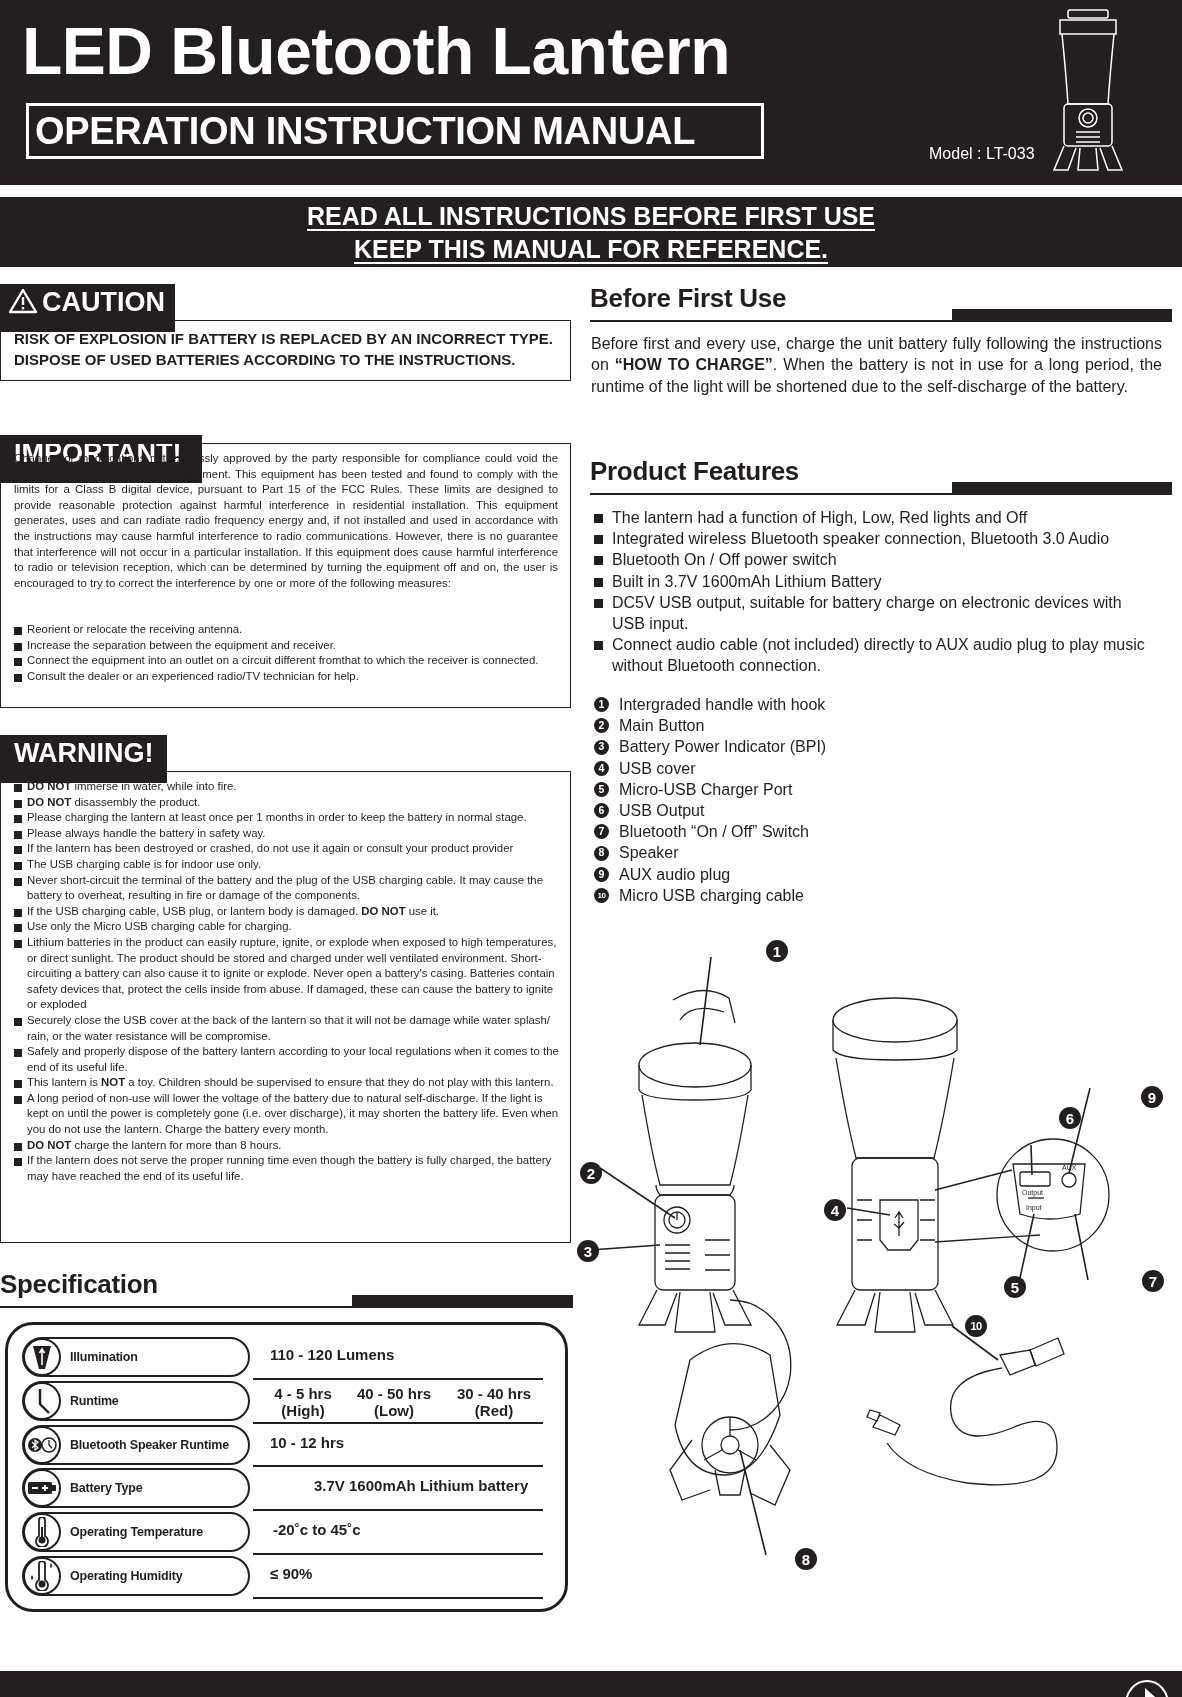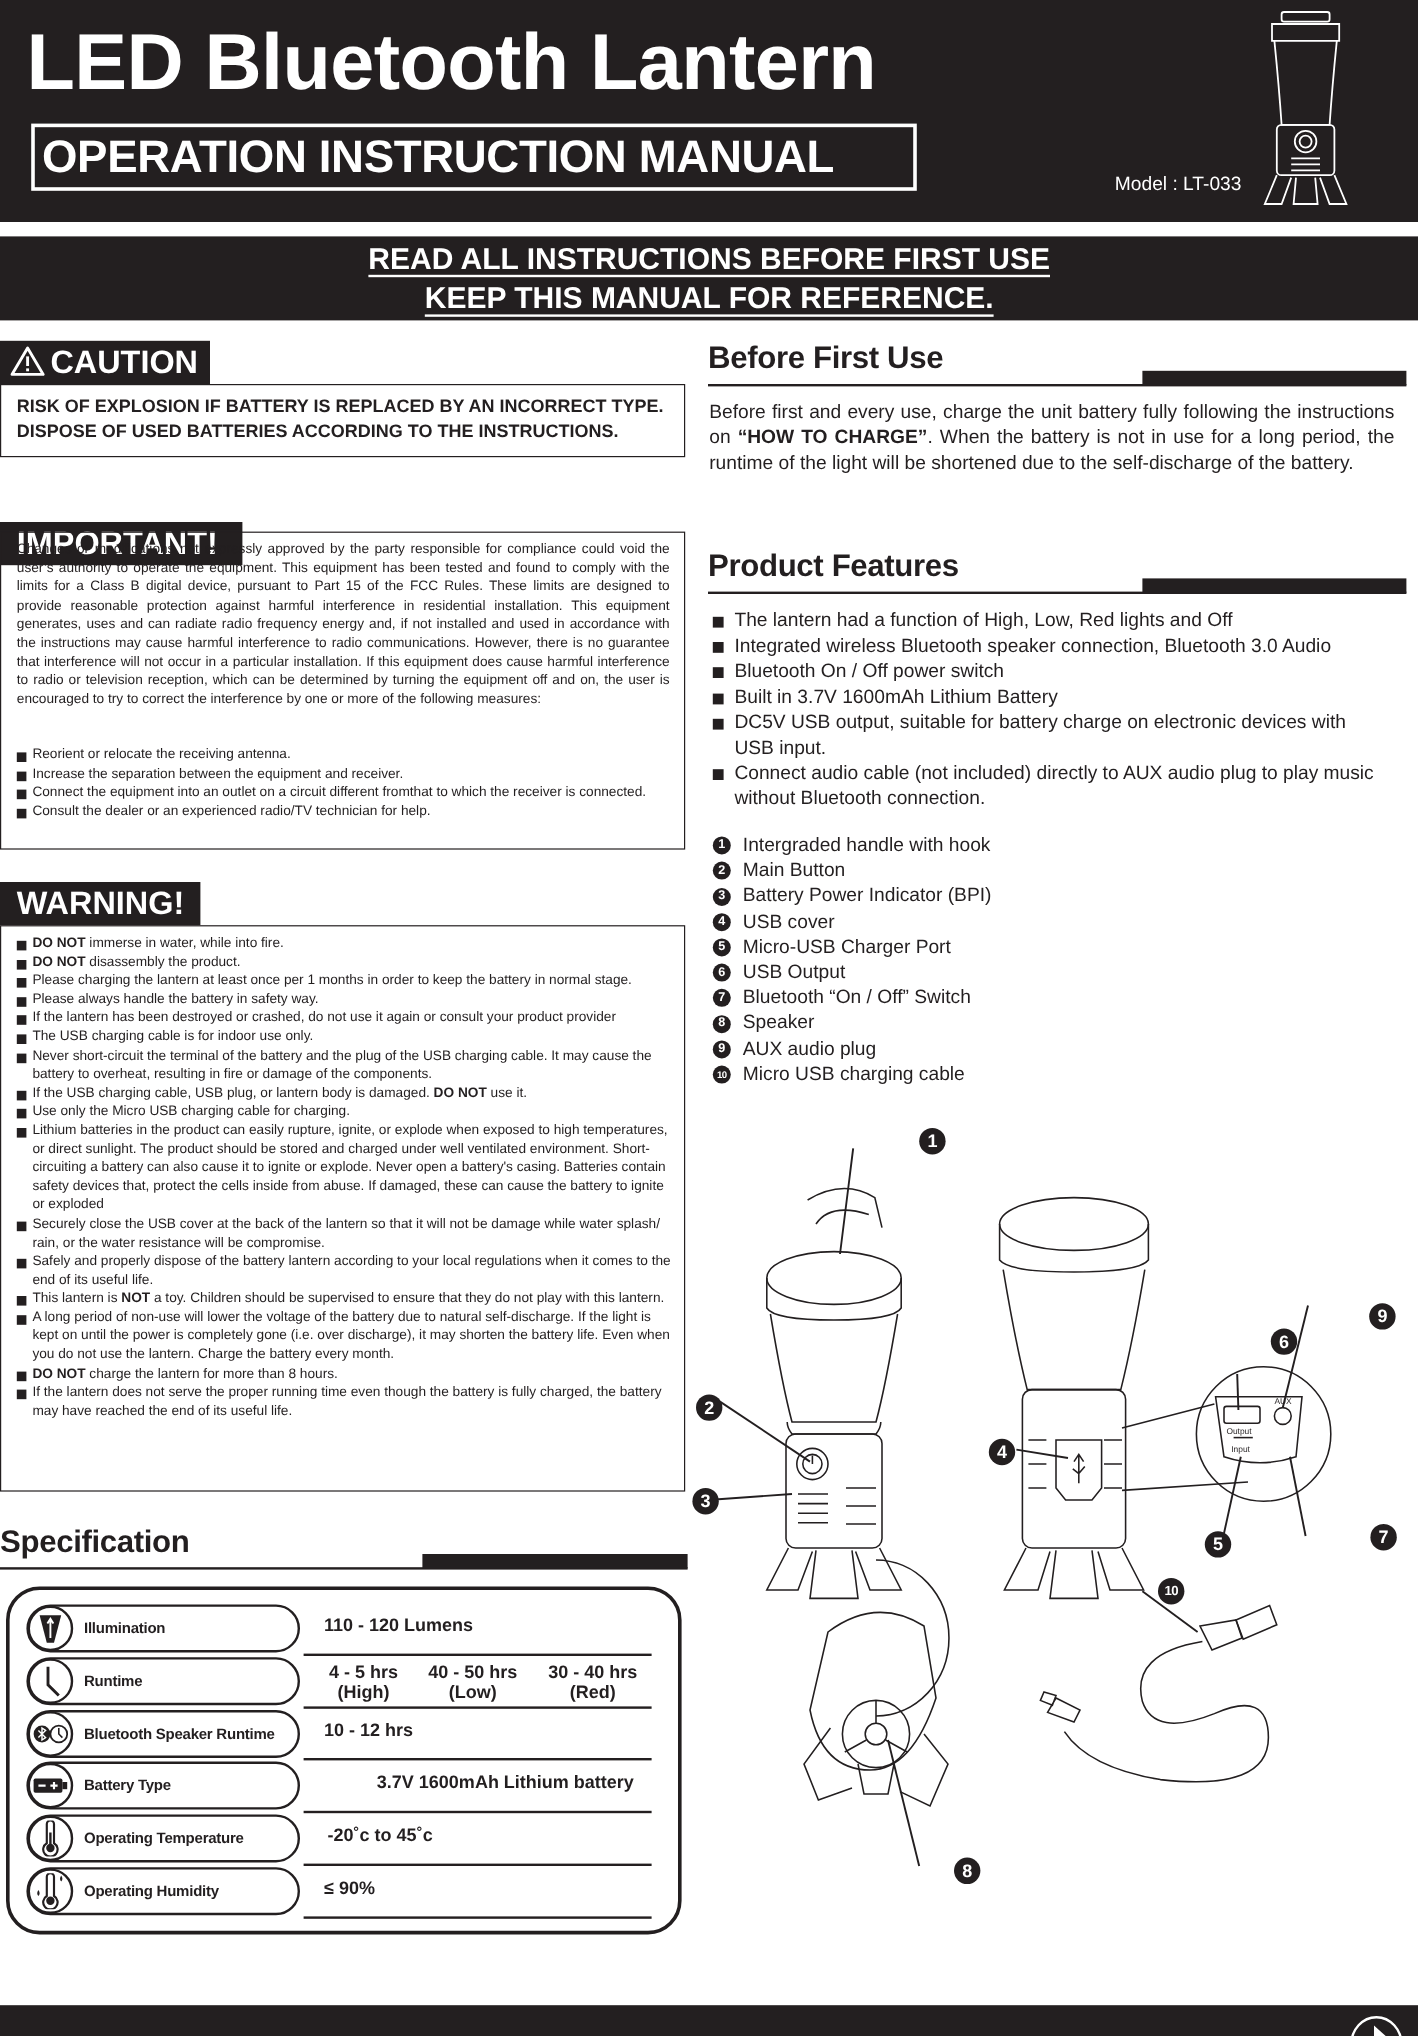--- a/index.html
+++ b/index.html
@@ -8,21 +8,21 @@
 
   .hdr { position: absolute; left: 0; top: 0; width: 1182px; height: 185px; background: #231f20; }
   .hdr-title { position: absolute; left: 22px; top: 10px; font-size: 66px; font-weight: bold; color: #fff; letter-spacing: -0.5px; line-height: 82px; }
   .hdr-sub { position: absolute; left: 26px; top: 103px; width: 738px; height: 56px; border: 3px solid #fff; color: #fff; font-size: 38px; font-weight: bold; line-height: 50px; padding-left: 6px; letter-spacing: -0.3px; white-space: nowrap; }
   .hdr-model { position: absolute; left: 929px; top: 145px; color: #fff; font-size: 16px; }
   .hdr-lantern { position: absolute; left: 1050px; top: 6px; width: 76px; height: 170px; }
 
   .banner { position: absolute; left: 0; top: 197px; width: 1182px; height: 70px; background: #231f20; text-align: center; color: #fff; font-weight: bold; font-size: 25px; line-height: 32px; padding-top: 3px; }
   .banner span { display: inline-block; border-bottom: 2px solid #fff; line-height: 26px; margin: 2px 0; }
 
-  .tag { position: absolute; background: #231f20; color: #fff; font-weight: bold; font-size: 27px; line-height: 36px; padding: 0 10px 0 14px; height: 36px; white-space: nowrap; }
+  .tag { position: absolute; background: #231f20; color: #fff; font-weight: bold; font-size: 27px; line-height: 36px; padding: 0 10px 0 14px; height: 48px; white-space: nowrap; }
   .box { position: absolute; border: 1.5px solid #231f20; }
 
   .caution-text { position: absolute; left: 14px; top: 328px; width: 540px; font-size: 15px; font-weight: bold; line-height: 21px; }
   .imp-text { position: absolute; left: 14px; top: 451px; width: 544px; font-size: 11.4px; line-height: 15.6px; text-align: justify; }
   .imp-list { position: absolute; left: 14px; top: 622px; width: 540px; font-size: 11.4px; line-height: 15.6px; list-style: none; }
   .sq-list li { position: relative; padding-left: 13px; }
   .sq-list li::before { content: ""; position: absolute; left: 0; top: 5px; width: 8px; height: 8px; background: #231f20; }
   .warn-list { position: absolute; left: 14px; top: 779px; width: 546px; font-size: 11.4px; line-height: 15.6px; list-style: none; }
   .warn-list b { font-weight: bold; }
 

